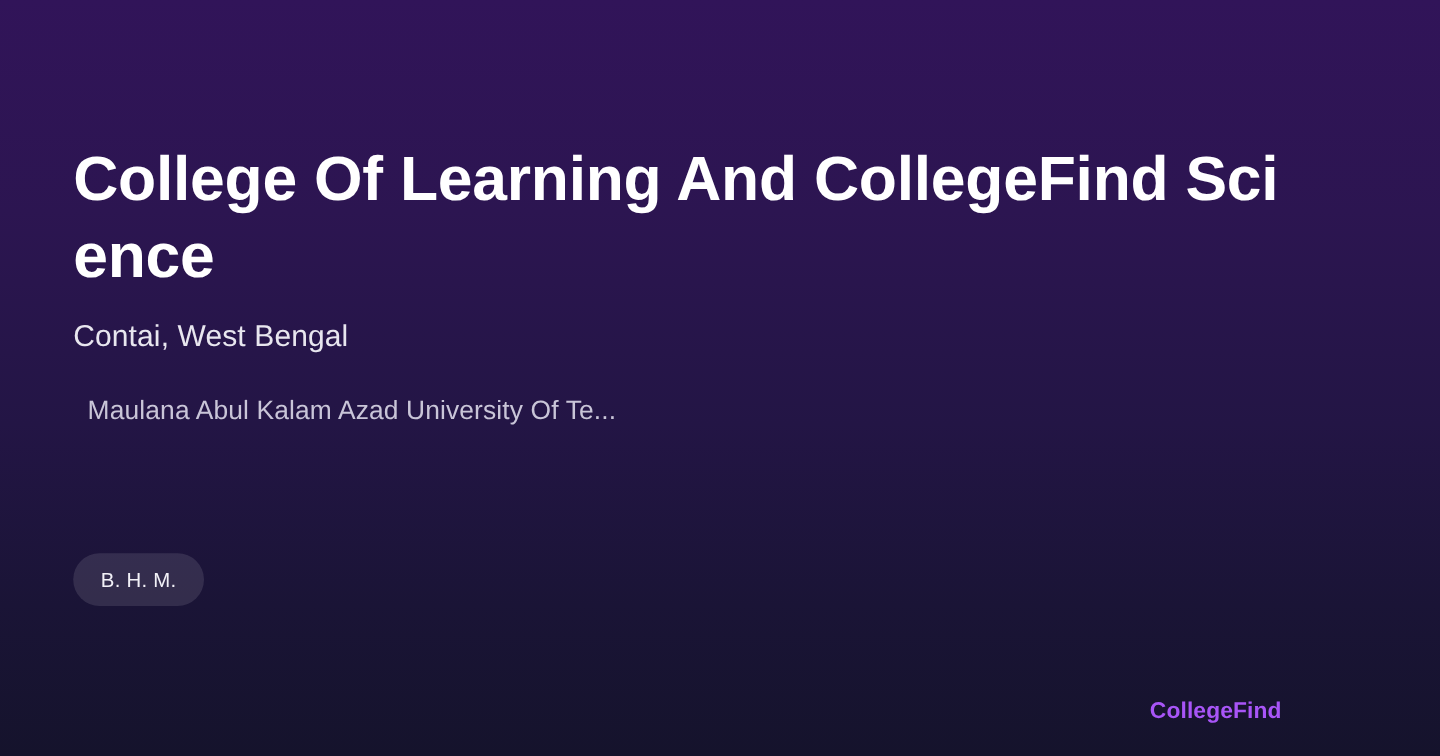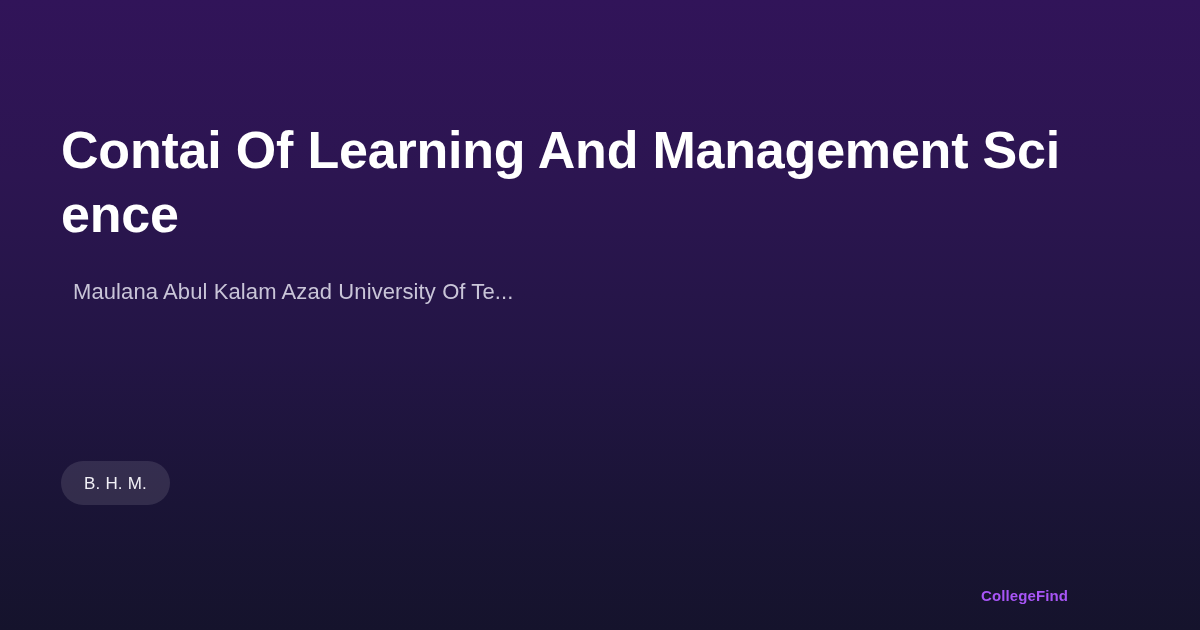--- a/index.html
+++ b/index.html
@@ -92,36 +92,37 @@
     line-height: 1;
     letter-spacing: 0.2px;
     white-space: nowrap;
   }
 
   
   .brand {
     position: absolute;
     right: 132px;
     bottom: 26px;
-    font-size: 15px;
+    font-size: 19px;
     font-weight: bold;
     letter-spacing: 0.1px;
     color: #a855f7;
     white-space: nowrap;
     margin-left: 21px;
   }
 </style>
 </head>
 <body>
 
 <div class="og-card">
 
   <div class="content">
-    <h1 class="college-title">Contai Of Learning And Management Science</h1>
+    <h1 class="college-title">College Of Learning And CollegeFind Science</h1>
 
+    <p class="location-line">Contai, West Bengal</p>
 
     <p class="university-line">Maulana Abul Kalam Azad University Of Te...</p>
   </div>
 
   <div class="tag-row">
     <span class="tag-pill">B. H. M.</span>
   </div>
 
   <div class="brand">CollegeFind</div>
 

